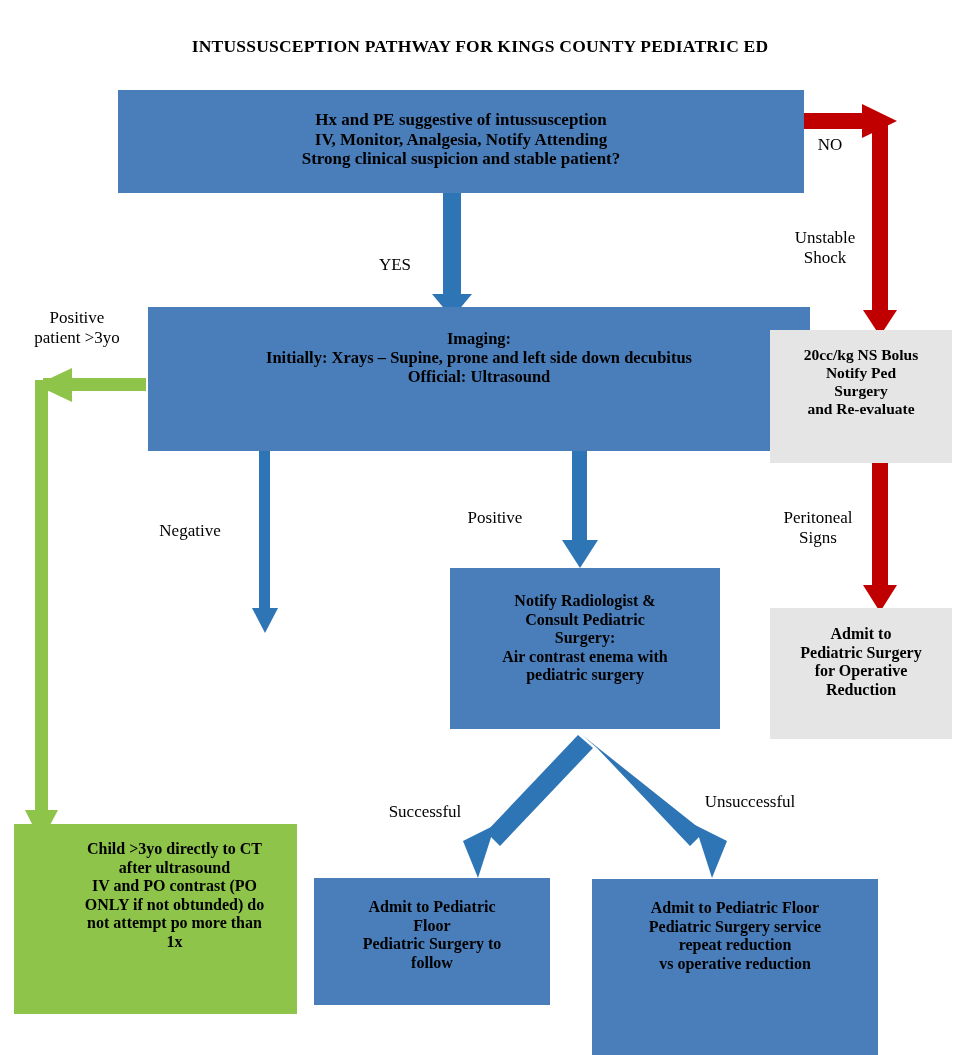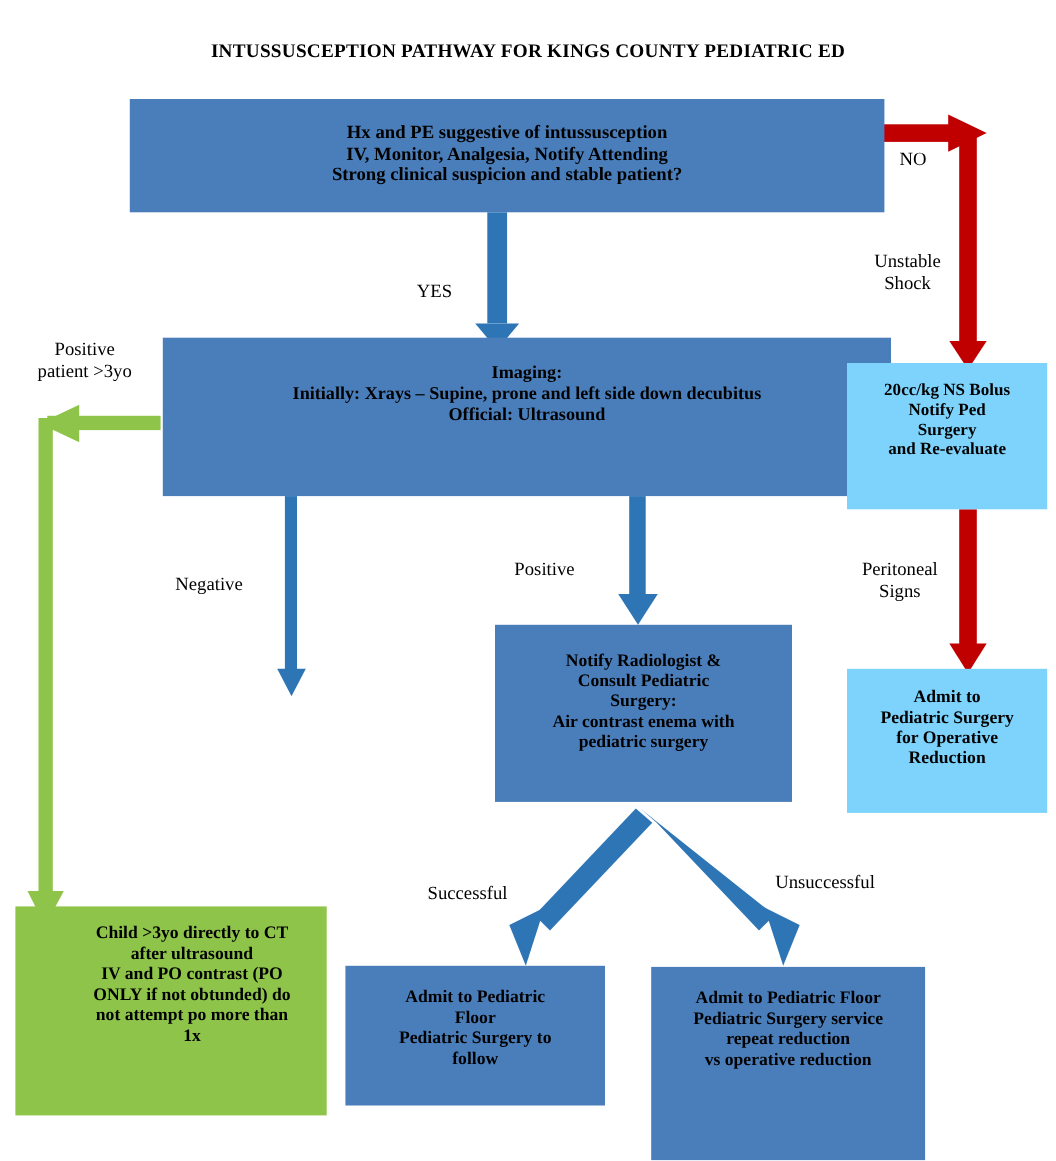--- a/index.html
+++ b/index.html
@@ -47,21 +47,21 @@
     font-weight: bold;
     color: #000000;
     overflow: hidden;
     line-height: 1.16;
   }
   .node .txt {
     width: 100%;
     white-space: pre-line;
   }
   .blue { background: #4a7ebb; }
-  .red  { background: #7dd3fc; }
+  .red  { background: #e5e5e5; }
   .green{ background: #8ec449; }
 
   .edge-label {
     position: absolute;
     color: #000000;
     font-weight: normal;
     text-align: center;
     line-height: 1.2;
     white-space: pre-line;
   }
@@ -169,21 +169,21 @@
 1x</span>
   </div>
 
   <div class="node blue" style="left:314px; top:878px; width:236px; height:127px; font-size:16px; padding-top:20px;">
     <span class="txt">Admit to Pediatric
 Floor
 Pediatric Surgery to
 follow</span>
   </div>
 
-  <div class="node blue" style="left:592px; top:879px; width:249px; height:176px; font-size:16px; padding-top:20px;">
+  <div class="node blue" style="left:592px; top:879px; width:286px; height:176px; font-size:16px; padding-top:20px;">
     <span class="txt">Admit to Pediatric Floor
 Pediatric Surgery service
 repeat reduction
 vs operative reduction</span>
   </div>
 
   <div class="edge-label" style="left:795px; top:135px; width:70px; font-size:17px;">NO</div>
 
   <div class="edge-label" style="left:350px; top:255px; width:90px; font-size:17px;">YES</div>
 

